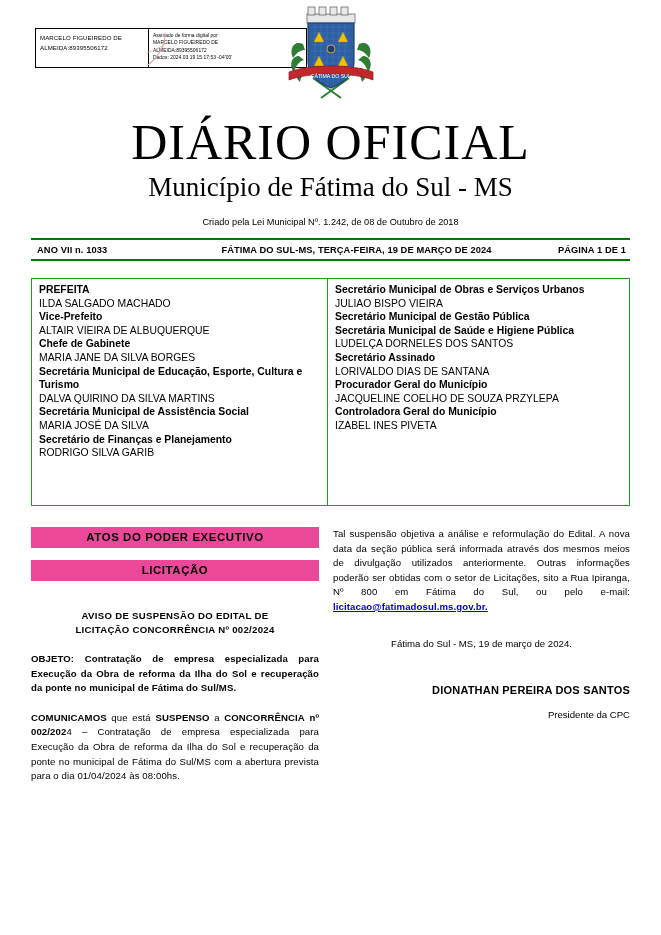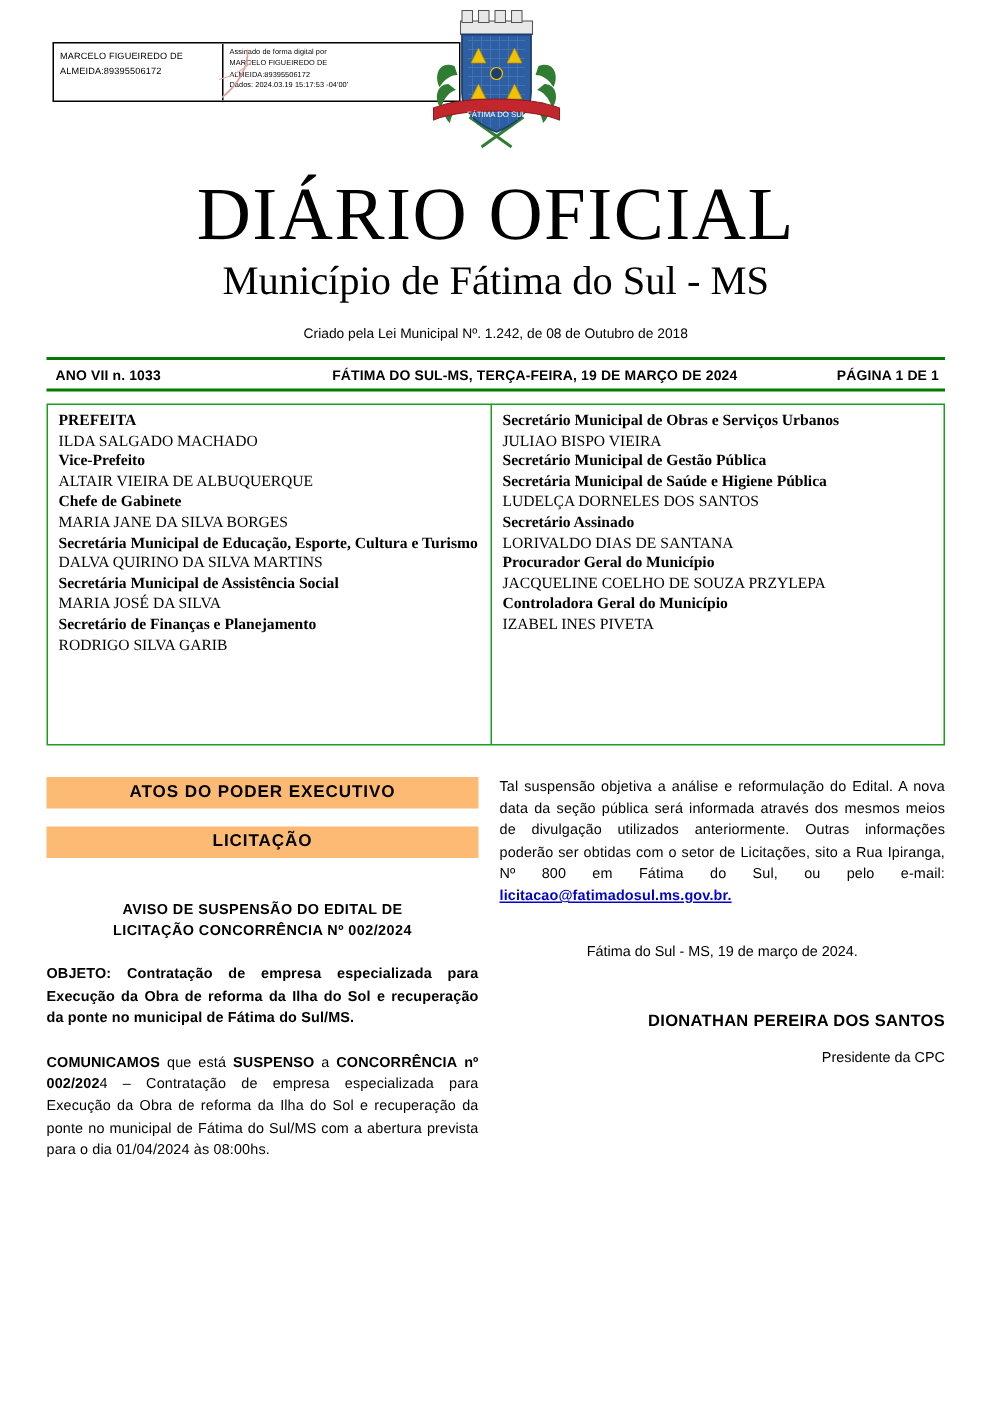--- a/index.html
+++ b/index.html
@@ -107,26 +107,25 @@
     font-size: 9.3px;
     font-weight: bold;
     letter-spacing: .1px;
   }
   .infobar .ib-left { width: 170px; padding-left: 6px; text-align: left; }
   .infobar .ib-mid  { flex: 1; text-align: center; }
   .infobar .ib-right{ width: 120px; text-align: right; padding-right: 4px; }
 
   
   .officials {
-    margin-top: 8px;
+    margin-top: 17px;
     border: 1.6px solid #1aa01a;
     display: flex;
     box-sizing: border-box;
     min-height: 228px;
-    font-family: Liberation Serif, serif;
   }
   .off-col {
     box-sizing: border-box;
     padding: 4px 6px 8px 7px;
     font-size: 10.4px;
     line-height: 13.6px;
   }
   .off-col.left  { width: 296px; border-right: 1.6px solid #1aa01a; }
   .off-col.right { flex: 1; }
   .off-role { font-weight: bold; }
@@ -135,21 +134,21 @@
   
   .columns {
     margin-top: 21px;
     display: flex;
     gap: 14px;
   }
   .col-left  { width: 288px; }
   .col-right { width: 297px; }
 
   .banner {
-    background: #fdba74;
+    background: #ec4899;
     color: #000000;
     font-size: 11.4px;
     font-weight: bold;
     text-align: center;
     letter-spacing: .6px;
     padding: 4px 0 4px 0;
     line-height: 13px;
   }
   .banner.second { margin-top: 12px; }
 

